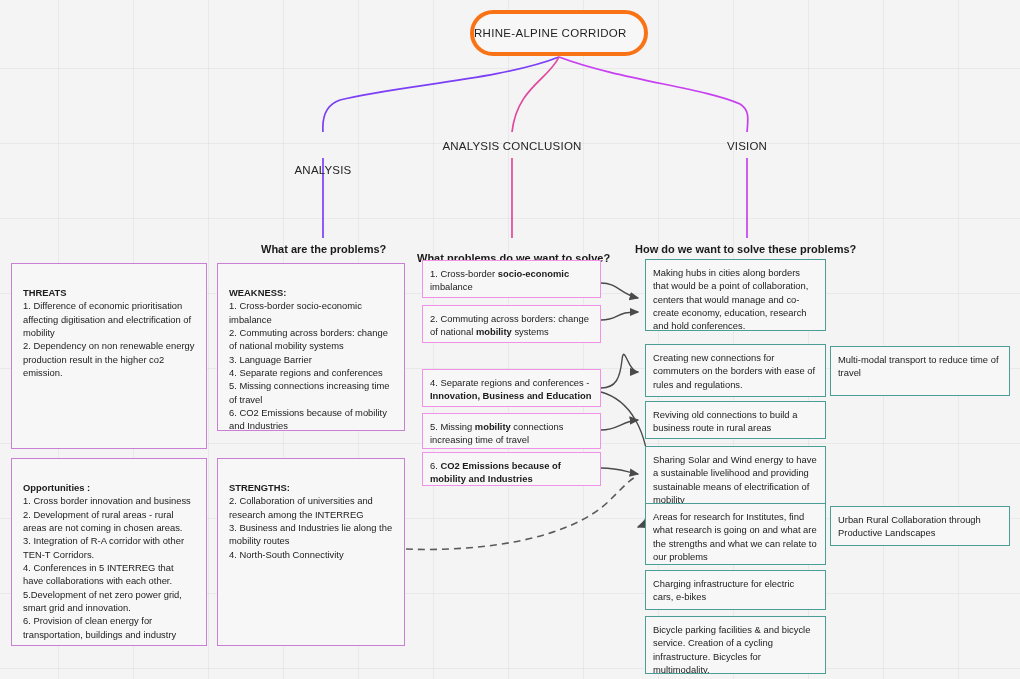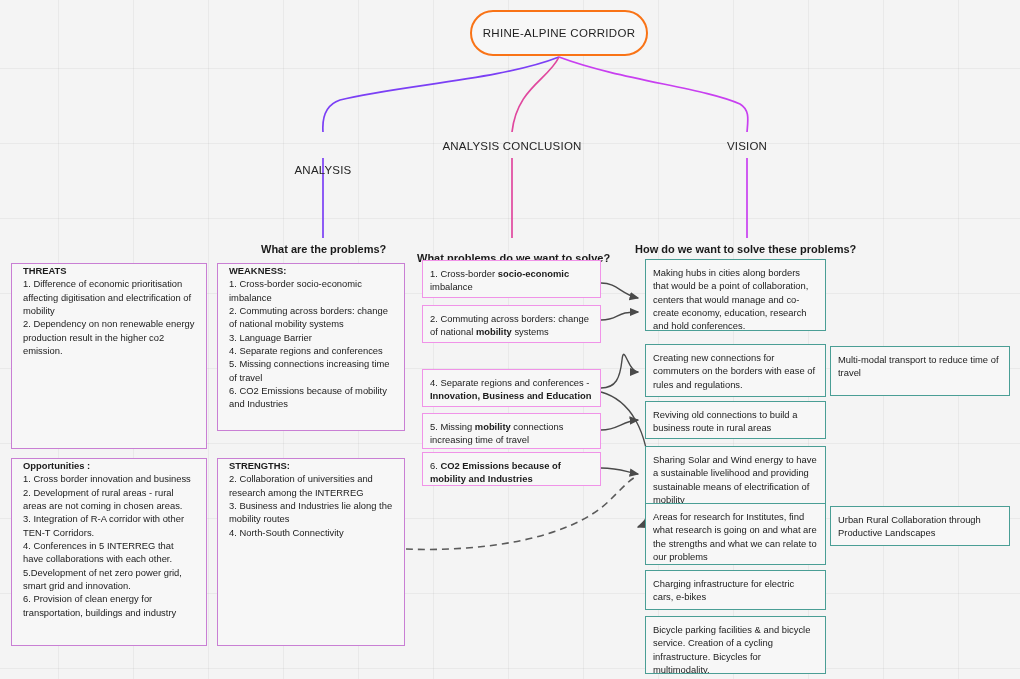--- a/index.html
+++ b/index.html
@@ -34,26 +34,26 @@
     pointer-events: none;
   }
 
   
   .root-node {
     position: absolute;
     left: 470px;
     top: 10px;
     width: 178px;
     height: 46px;
-    border: 2px solid #f97316;
+    border: 4px solid #f97316;
     border-radius: 23px;
     background: #f7f7f7;
     display: flex;
     align-items: center;
-    justify-content: center;
+    justify-content: flex-start;
     font-size: 11.5px;
     color: #1f1f1f;
     letter-spacing: 0.3px;
     box-sizing: border-box;
   }
 
   
   .branch-label {
     position: absolute;
     font-size: 11.5px;
@@ -83,21 +83,21 @@
     overflow: hidden;
   }
   .card .ttl {
     font-weight: bold;
     display: block;
   }
   .card b { font-weight: bold; }
 
   .swot-card {
     border: 1.5px solid #c97fd4;
-    padding: 0 11px 8px 11px;
+    padding: 22px 11px 8px 11px;
   }
   .problem-card {
     border: 1.5px solid #f093e8;
     padding: 6px 8px 6px 7px;
   }
   .solution-card {
     border: 1.5px solid #4a9e95;
     padding: 6px 8px 6px 7px;
   }
 

